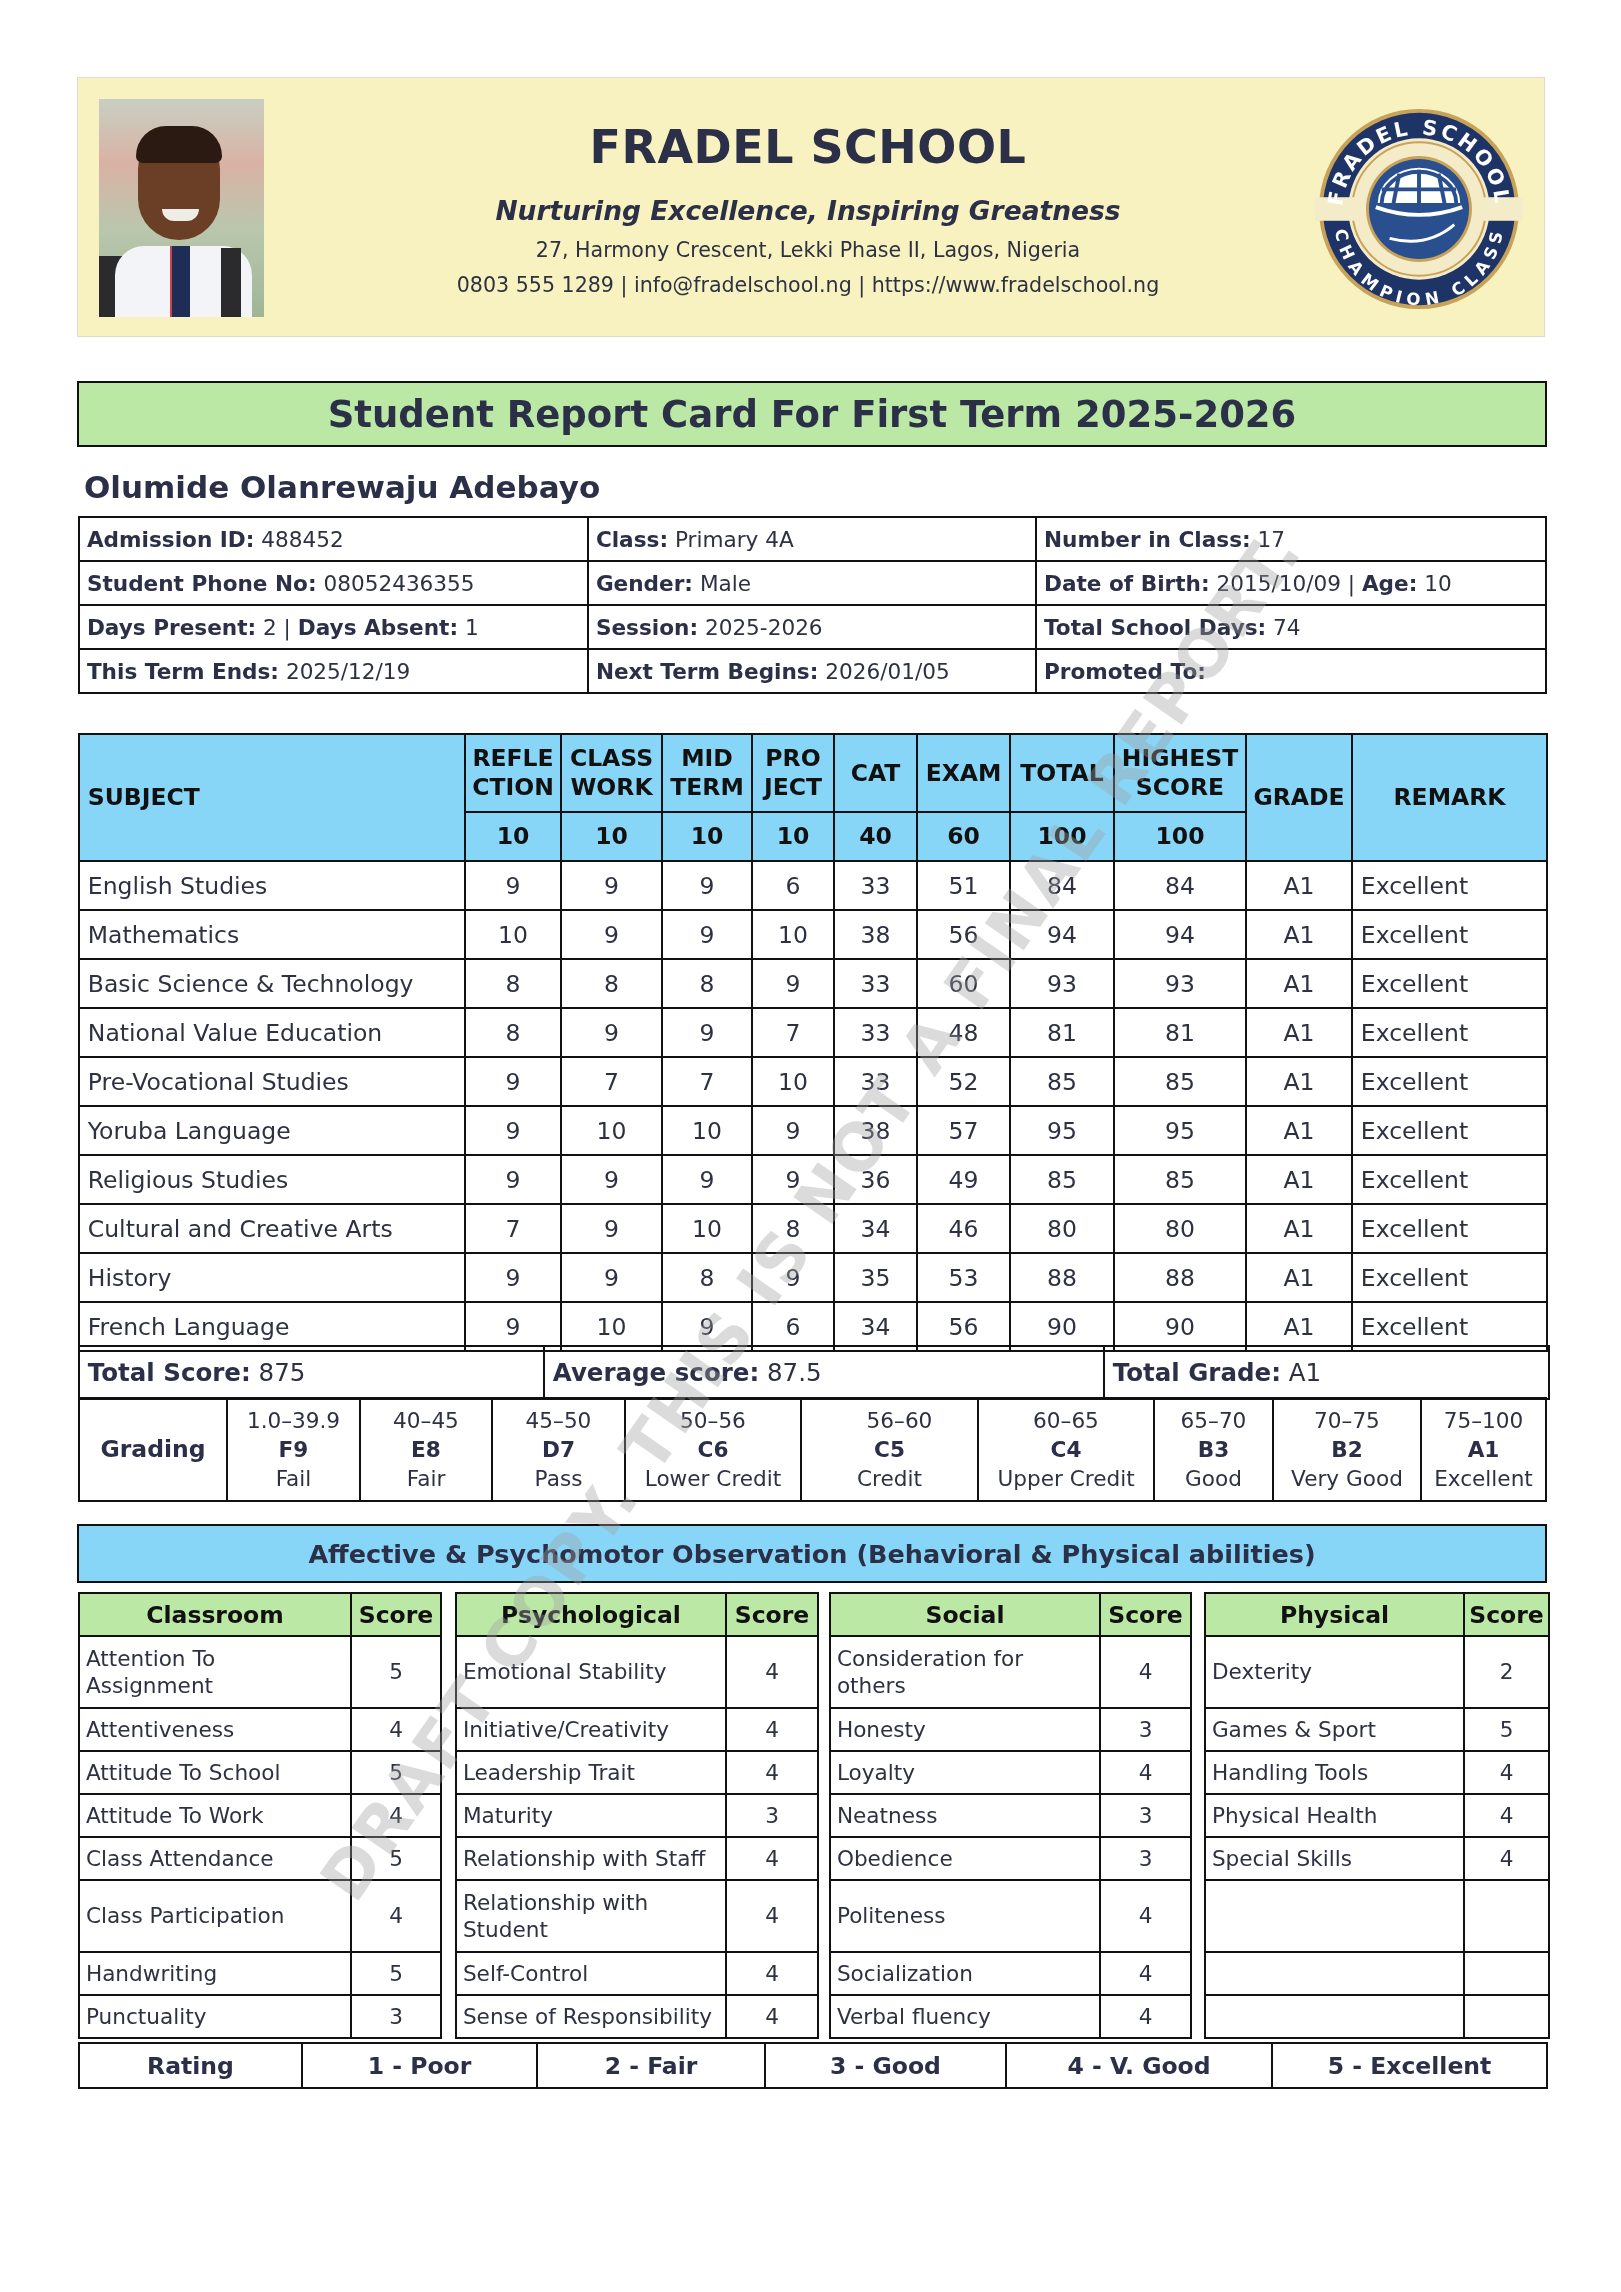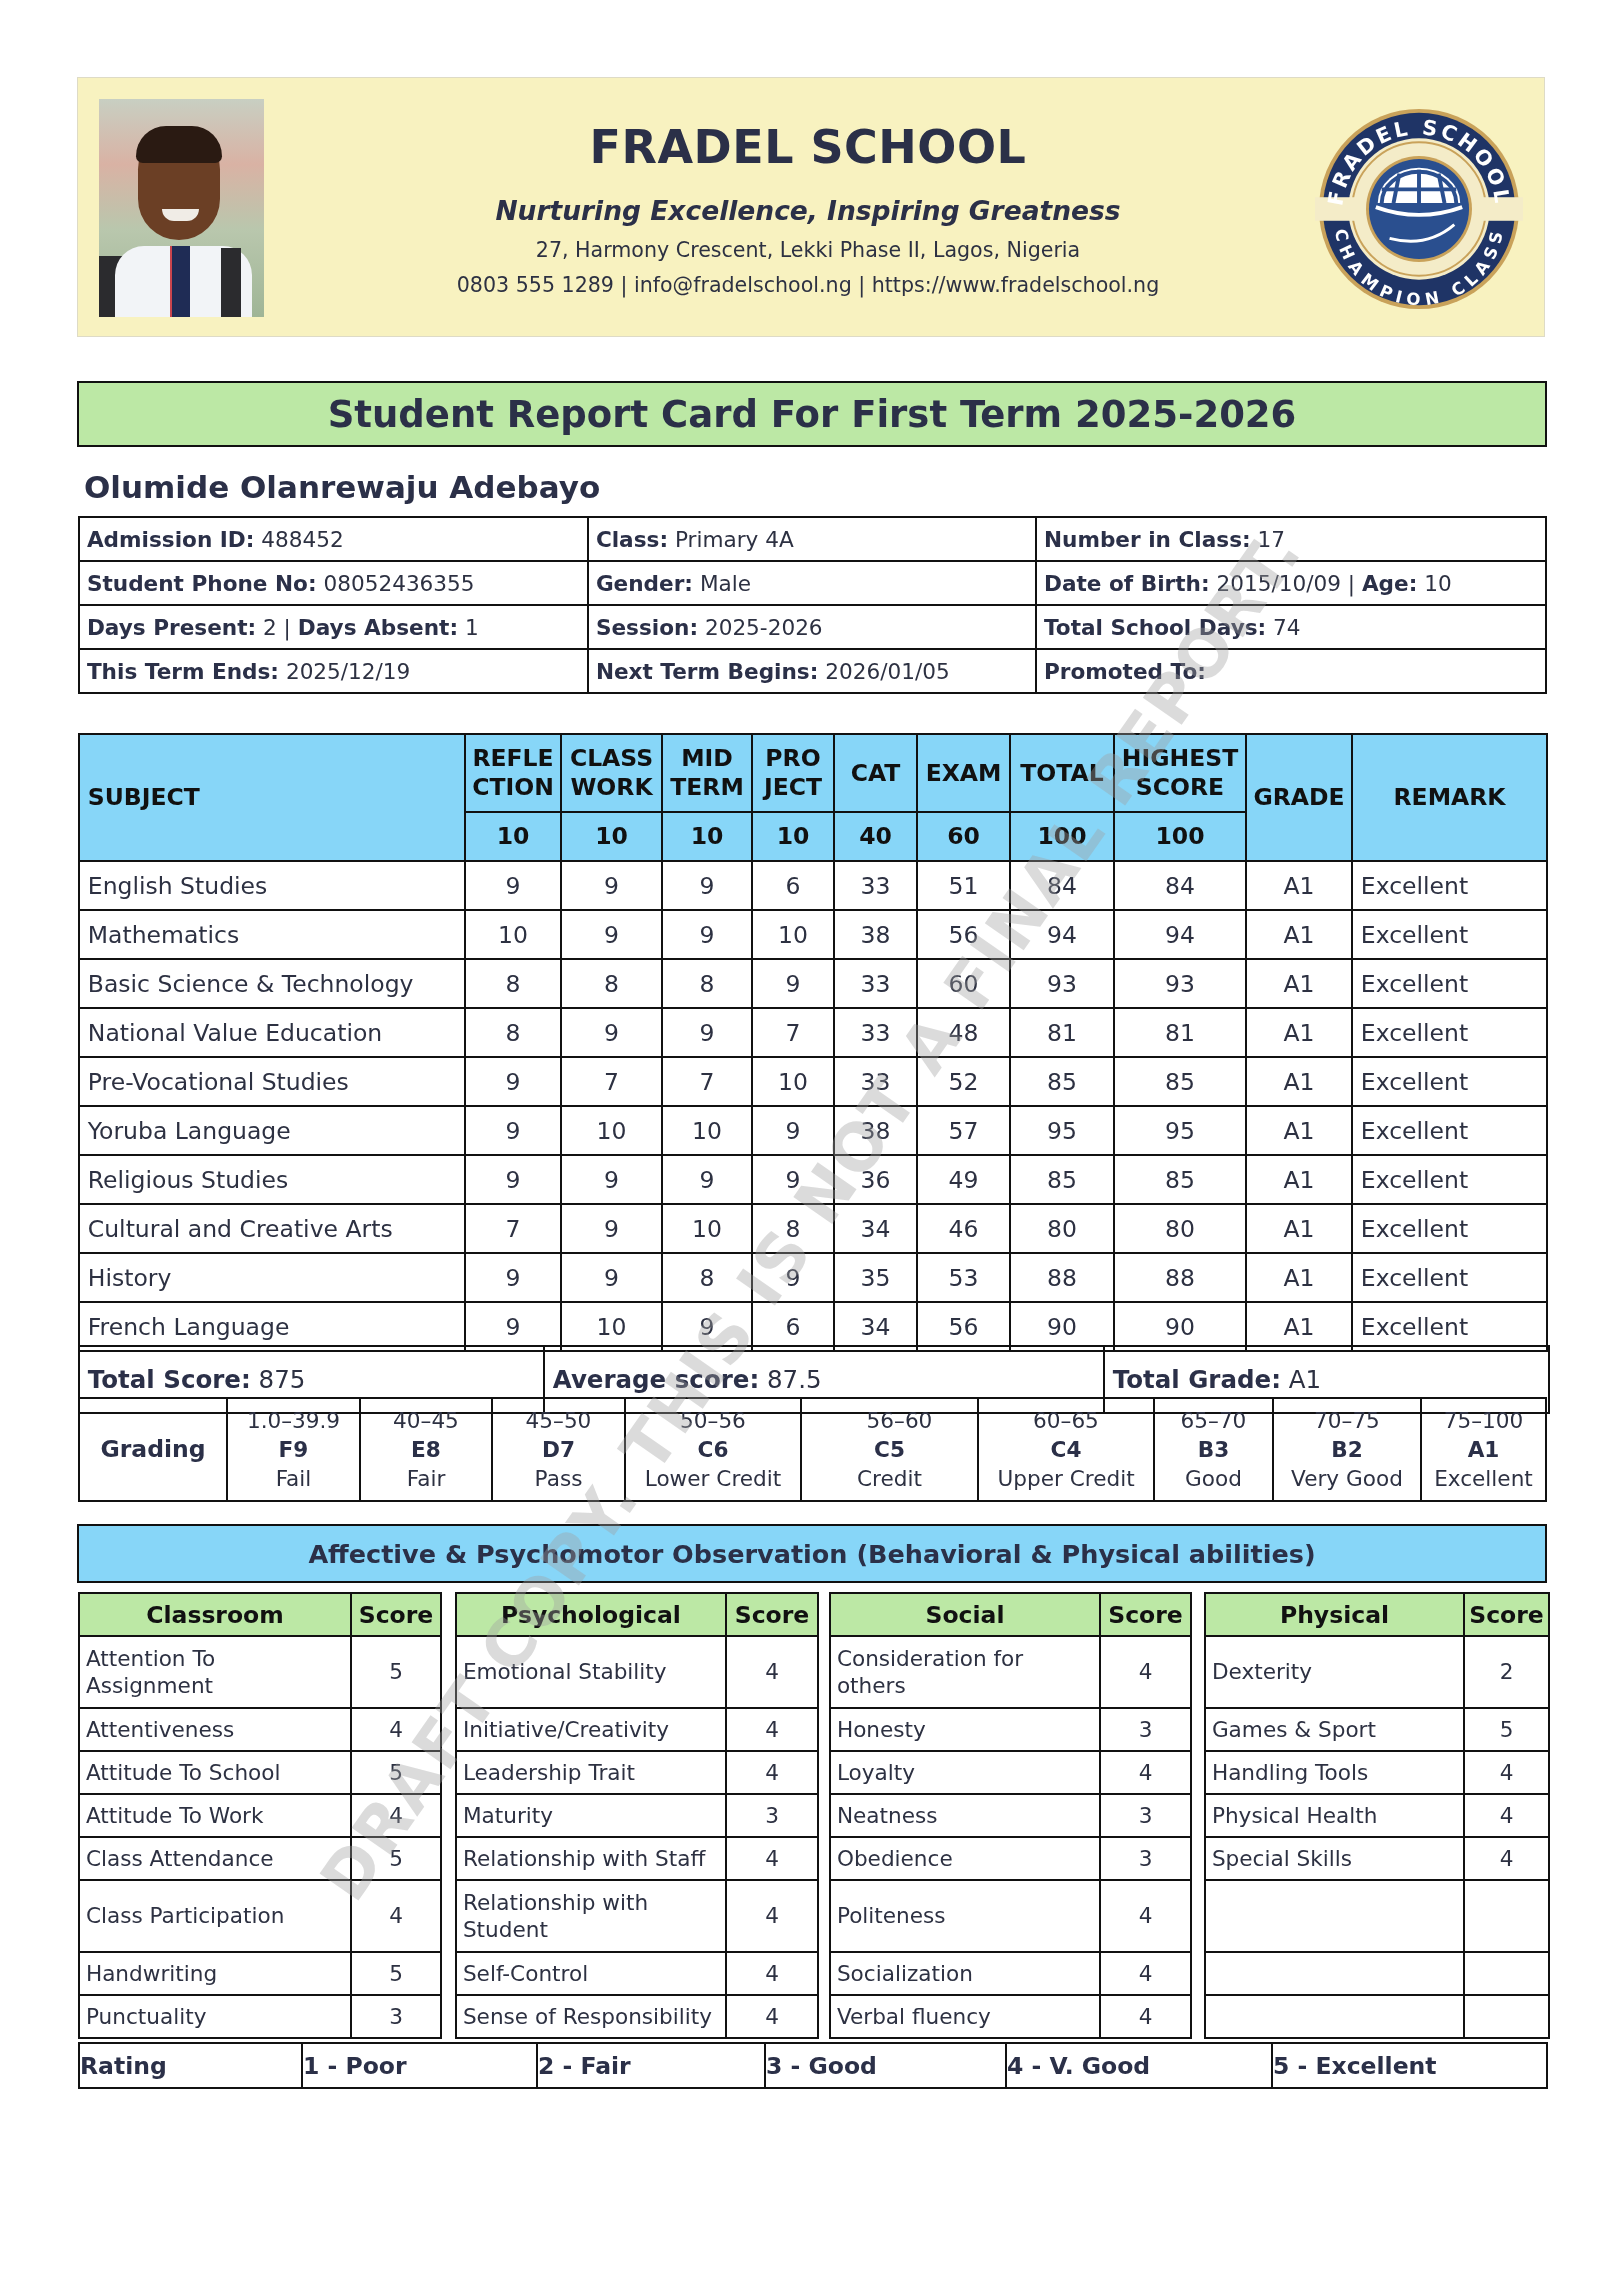--- a/index.html
+++ b/index.html
@@ -46,21 +46,21 @@
 
   
   #scores-table { left: 78px; top: 733px; width: 1469px; table-layout: fixed; }
   #scores-table th { background: #87d6f8; font-weight: bold; color: #111; font-size: 23.5px; line-height: 29px; padding: 0; }
   #scores-table th.subj { text-align:left; padding-left: 7.8px; }
   #scores-table td { height: 49px; font-size: 23.5px; text-align: center; color:#2d3142; padding:0; }
   #scores-table td.subj { text-align:left; padding-left: 7.8px; }
   #scores-table td.rem { text-align:left; padding-left: 7.8px; }
 
   #summary-table { left: 78px; top: 1345px; width: 1469px; table-layout: fixed; }
-  #summary-table td { height: 67px; font-size: 24.5px; padding-left: 7.8px; border-top-width: 2.9px; color:#2d3142; }
+  #summary-table td { height: 53px; font-size: 24.5px; padding-left: 7.8px; border-top-width: 2.9px; color:#2d3142; }
   #summary-table b { color:#2b3048; }
 
   #grading-table { left: 78px; top: 1397px; width: 1469px; table-layout: fixed; }
   #grading-table td { height: 103px; text-align:center; font-size: 21.6px; line-height: 29px; padding:0; border-top-width:2.9px; border-bottom-width:2.9px; color:#2d3142;}
   #grading-table td.glabel { font-weight:bold; font-size:23.5px; color:#2b3048; }
   #grading-table .gcode { font-weight:bold; display:block; color:#2b3048; }
 
   
   #affective-bar {
     left: 77px; top: 1524px; width: 1470px; height: 59px; box-sizing:border-box;
@@ -72,21 +72,21 @@
   .aff-table td { font-size: 21.6px; color:#2d3142; padding: 0 5.9px; line-height: 27.4px; }
   .aff-table td.sc { text-align:center; padding:0; }
   .aff-table tr.r2 td { height: 72px; }
   .aff-table tr.r1 td { height: 43px; }
   #aff-classroom { left: 78px; width: 362px; }
   #aff-psych { left: 455px; width: 362px; }
   #aff-social { left: 829px; width: 361px; }
   #aff-physical { left: 1204px; width: 344px; }
 
   #rating-table { left: 78px; top: 2042px; width: 1469px; table-layout: fixed; }
-  #rating-table td { height: 45px; font-size: 23.5px; font-weight:bold; color:#2b3048; border-top-width:2.9px; border-bottom-width:2.9px; padding:0; }
+  #rating-table td { height: 45px; text-align:center; font-size: 23.5px; font-weight:bold; color:#2b3048; border-top-width:2.9px; border-bottom-width:2.9px; padding:0; }
 
   
   #watermark {
     left: 811px; top: 1215px; transform: translate(-50%,-50%) rotate(-55deg);
     font-size: 65px; font-weight: bold; color: rgba(160,160,160,0.38); white-space: nowrap; letter-spacing: 2px;
     pointer-events: none;
   }
 </style>
 </head>
 <body>

